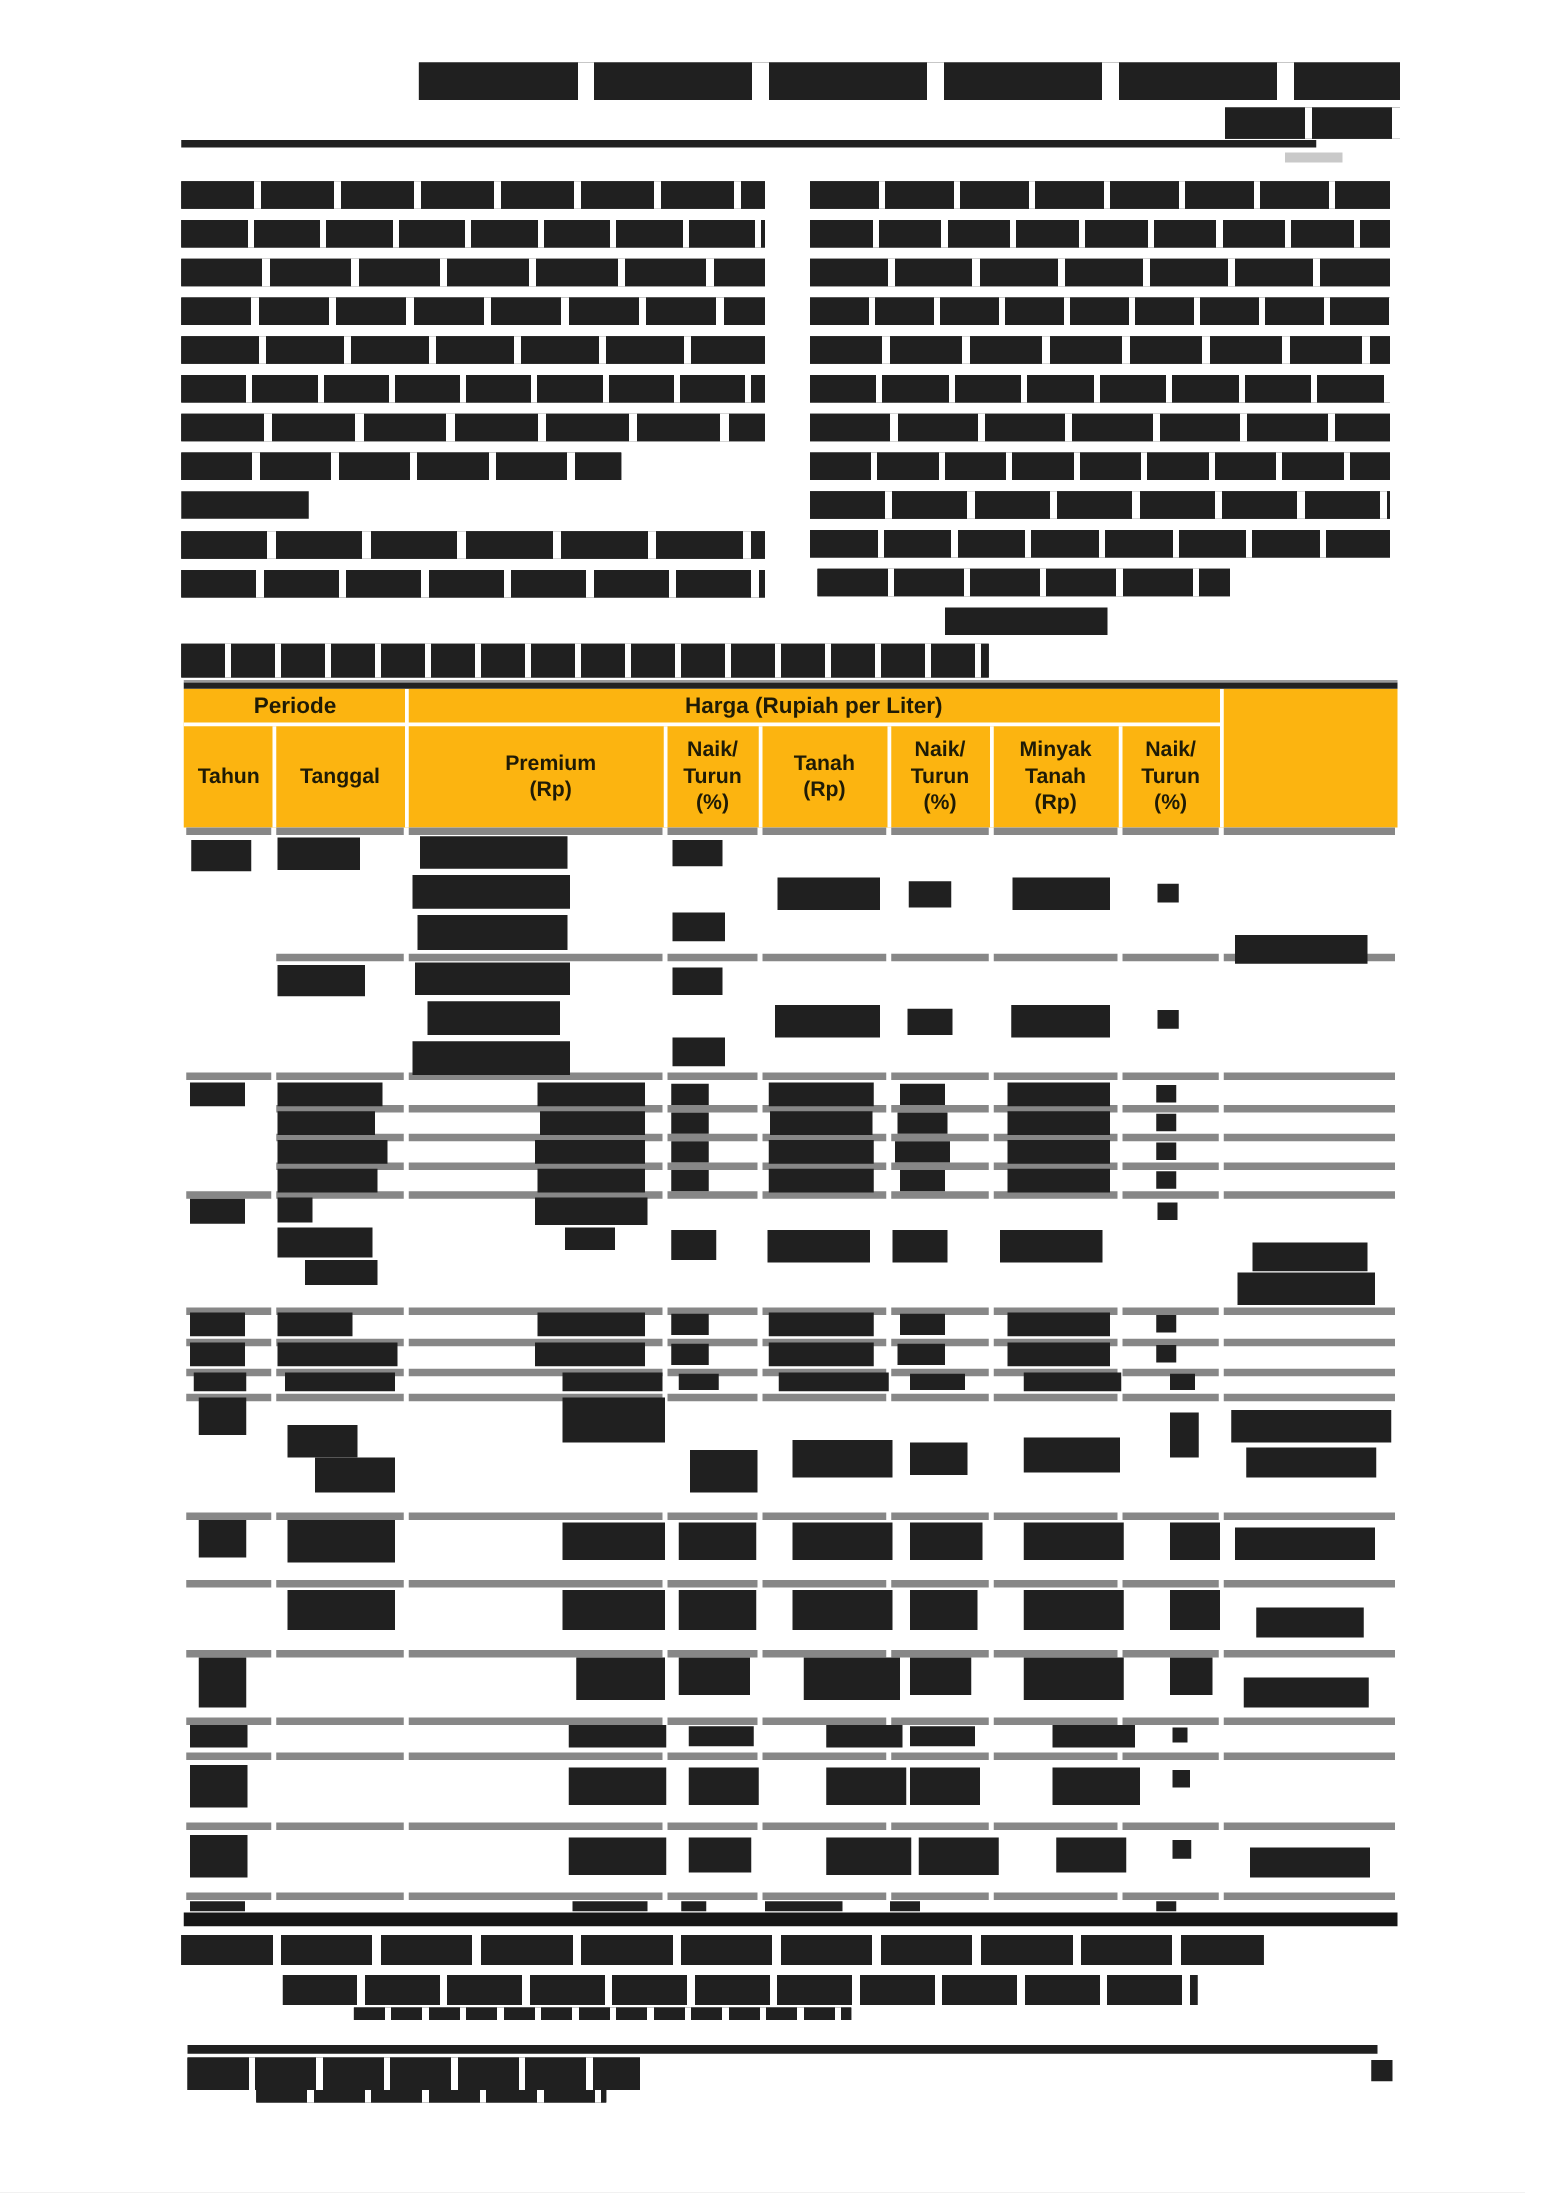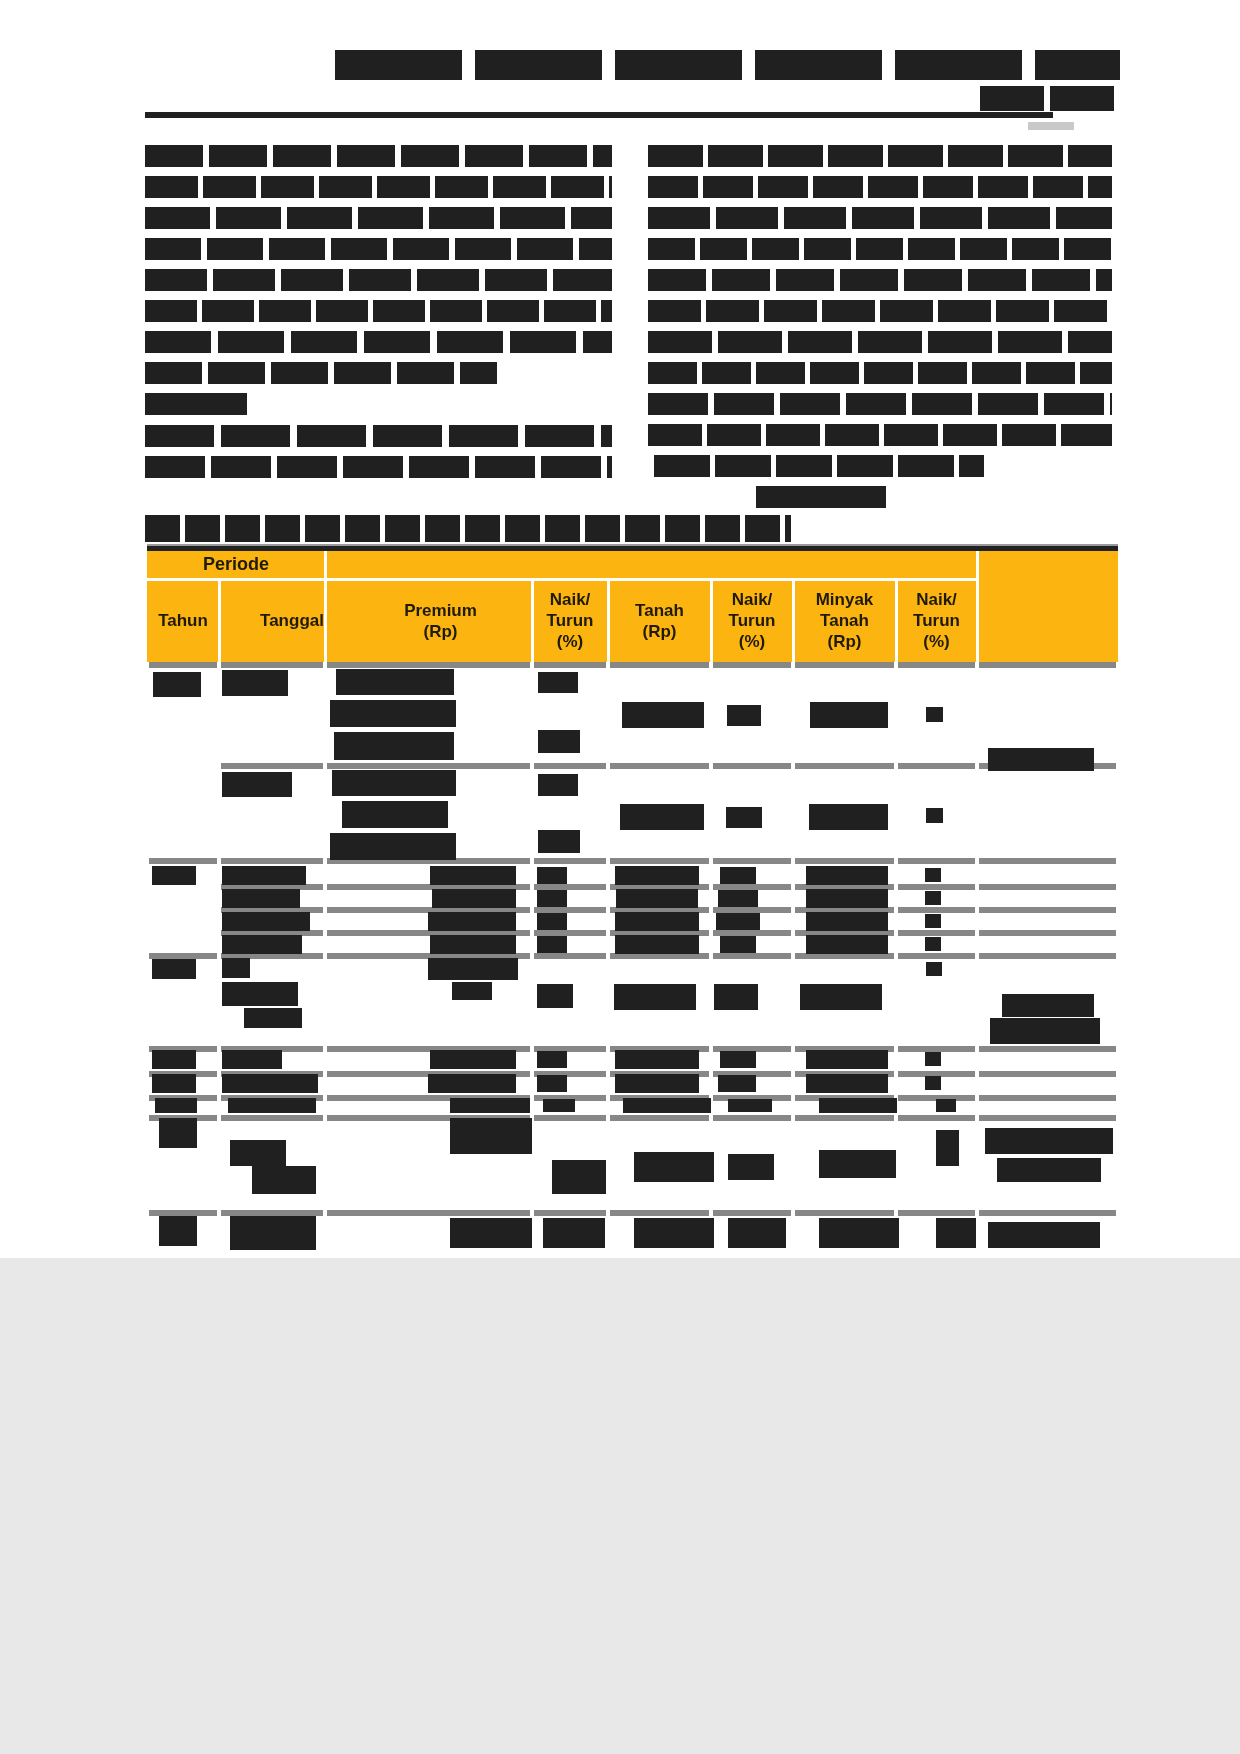--- a/index.html
+++ b/index.html
@@ -1,18 +1,18 @@
 <!DOCTYPE html>
 <html><head>
 <meta charset="utf-8">
 <style>
   html,body{margin:0;padding:0;background:#e8e8e8;}
   .page{
     position:relative;
-    width:1240px;height:1258px;
+    width:1240px;height:1754px;
     margin:0 auto;
     background:#ffffff;
     overflow:hidden;
     font-family:"Liberation Sans", sans-serif;
   }
   .abs{position:absolute;}
   .rbar{position:absolute;background:#202020;}
   .sepseg{position:absolute;background:#878787;}
   .frame{position:absolute;}
   .wline{position:absolute;background:#ffffff;}
@@ -33,23 +33,24 @@
   .wline,.sepseg,.frame,.rbar{z-index:2;}
 </style>
 </head>
 <body>
 
 <div class="page">
 
   <div class="thead-bg" style="left: 147px; top: 551px; width: 971px; height: 111px;"></div>
 
   <div class="th r1" style="left: 147px; top: 551px; width: 178px; height: 27px;">Periode</div>
+  <div class="th r1" style="left: 325px; top: 551px; width: 652px; height: 27px;">Harga (Rupiah per Liter)</div>
 
   <div class="th c" style="left: 147px; top: 581px; width: 72px; height: 81px;">Tahun</div>
-  <div class="th c" style="left: 219px; top: 581px; width: 106px; height: 81px; padding-left: 20px;">Tanggal</div>
+  <div class="th c" style="left: 219px; top: 581px; width: 106px; height: 81px;">Tanggal</div>
   <div class="th c" style="left: 325px; top: 581px; width: 207px; height: 81px; margin-left: 12px;">Premium
 (Rp)</div>
   <div class="th c" style="left: 532px; top: 581px; width: 76px; height: 81px;">Naik/
 Turun
 (%)</div>
   <div class="th c" style="left: 608px; top: 581px; width: 103px; height: 81px;">Tanah
 (Rp)</div>
   <div class="th c" style="left: 711px; top: 581px; width: 82px; height: 81px;">Naik/
 Turun
 (%)</div>

